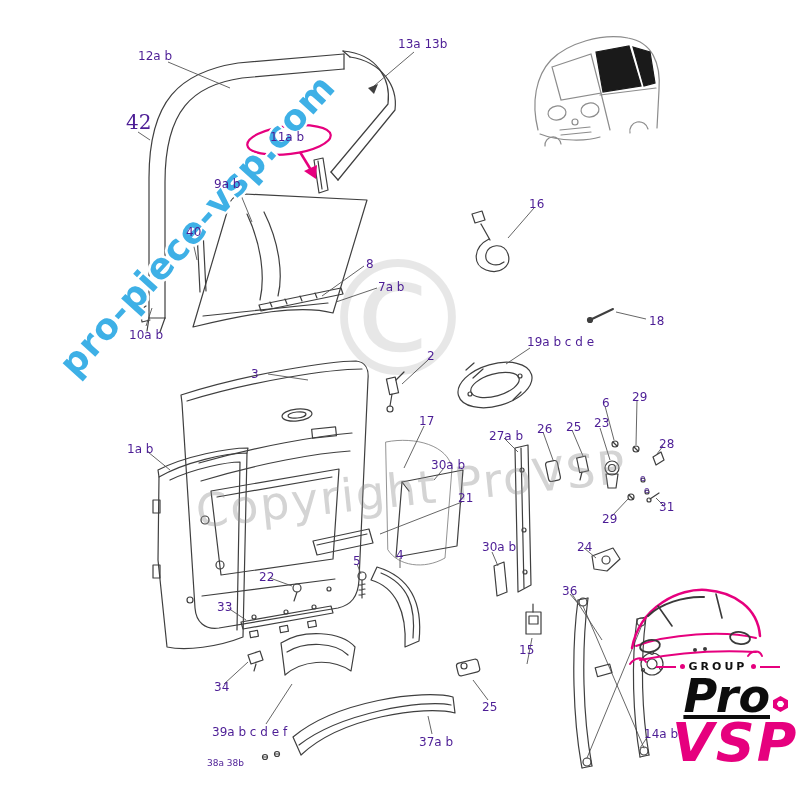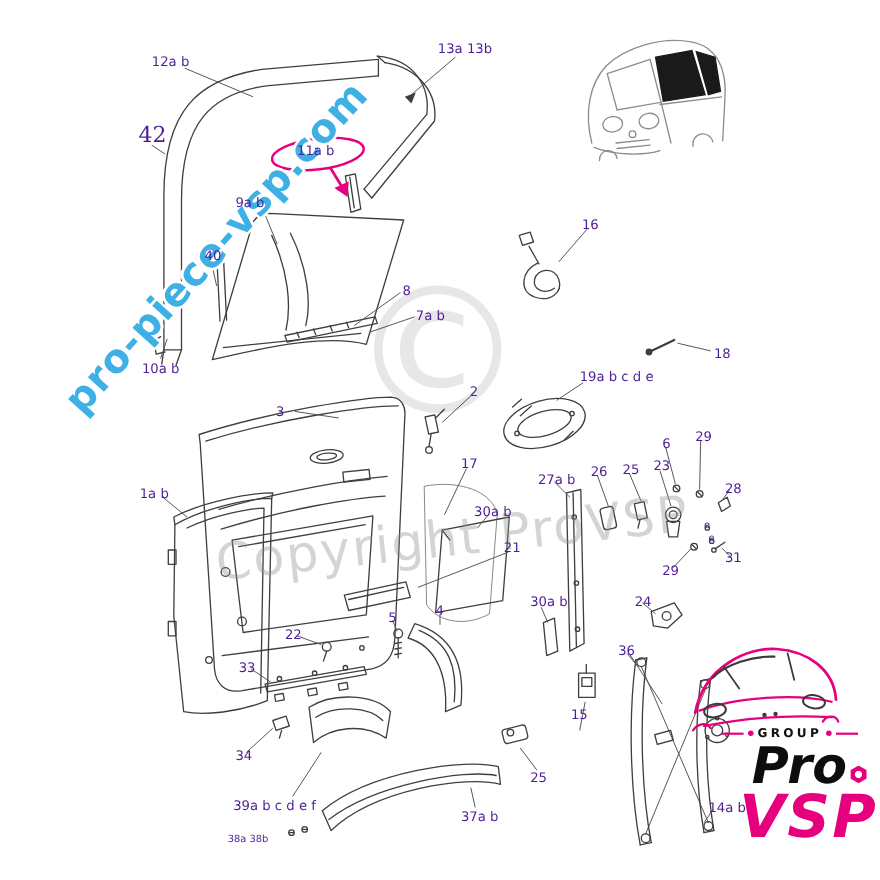--- a/index.html
+++ b/index.html
@@ -15,21 +15,21 @@
      text-shadow:-2px -2px 0 #fff,2px -2px 0 #fff,-2px 2px 0 #fff,2px 2px 0 #fff,
                  0 -2px 0 #fff,0 2px 0 #fff,-2px 0 0 #fff,2px 0 0 #fff;}
   .wm-copy{position:absolute;left:195px;top:462px;z-index:4;font-size:46px;letter-spacing:2px;
      color:#8f8f8f;opacity:.38;white-space:nowrap;transform:rotate(-6deg);}
   .wm-c{position:absolute;left:318px;top:240px;z-index:1;font-size:160px;color:#000;opacity:.09;line-height:1;}
   .logo{position:absolute;left:648px;top:660px;width:140px;z-index:7;text-align:right;}
   .logo-group{display:flex;align-items:center;justify-content:center;gap:4px;
      font-size:11px;font-weight:bold;letter-spacing:3px;color:#111;}
   .gline{display:inline-block;width:20px;height:2px;background:#e6007e;}
   .gdot{display:inline-block;width:5px;height:5px;background:#e6007e;border-radius:50%;}
-  .logo-pro{font-size:46px;font-weight:bold;font-style:italic;color:#0d0d0d;line-height:.95;margin-top:2px;}
+  .logo-pro{font-size:46px;font-weight:bold;font-style:italic;color:#0d0d0d;line-height:.95;margin-top:2px;text-decoration:underline;}
   .hex{display:inline-block;width:15px;height:16px;margin-left:3px;
      background:radial-gradient(circle,#fff 0 3px,#e6007e 3.5px);
      clip-path:polygon(50% 0,100% 27%,100% 73%,50% 100%,0 73%,0 27%);}
   .logo-vsp{font-size:54px;font-weight:bold;font-style:italic;color:#e6007e;letter-spacing:2px;
      line-height:.95;margin-top:-2px;padding-left:24px;}
 </style>
 </head>
 <body>
 
 <div class="stage">

